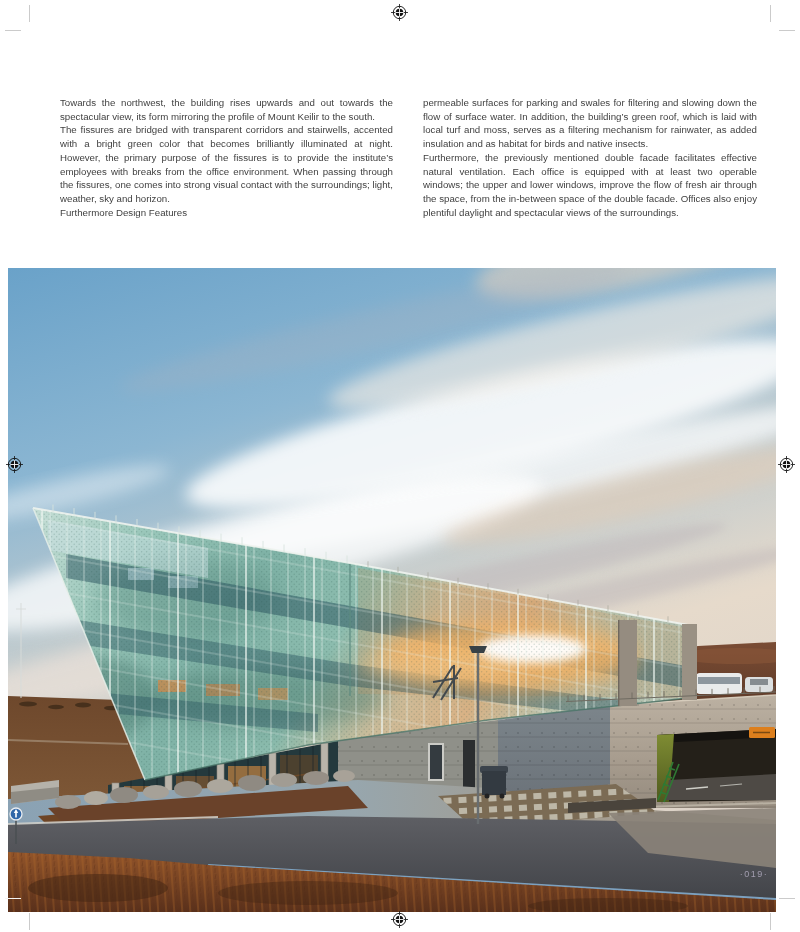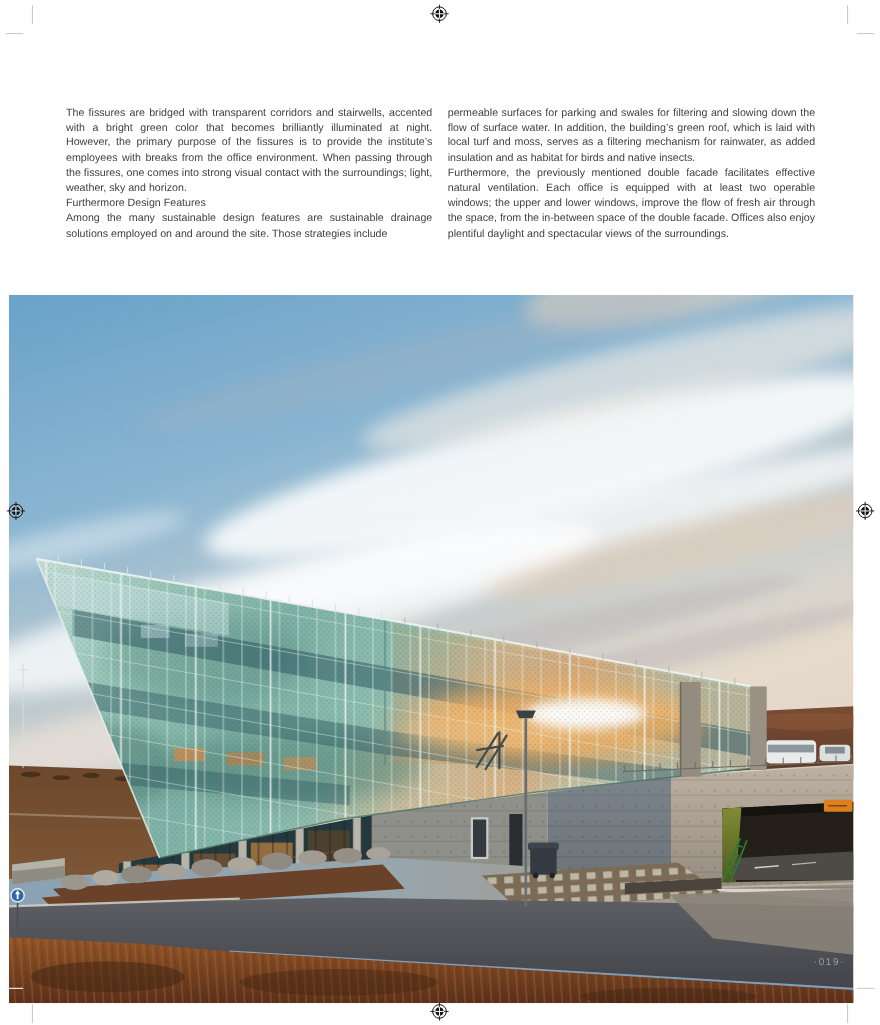--- a/index.html
+++ b/index.html
@@ -2,21 +2,21 @@
 <html><head>
 <meta charset="utf-8">
 <style>
   html,body{margin:0;padding:0;background:#e9e9e9;}
   .page{position:relative;width:800px;height:932px;background:#ffffff;overflow:hidden;
         font-family:"Liberation Sans",sans-serif;}
   .col{position:absolute;top:96px;font-size:9.7px;line-height:13.7px;color:#3f3f3f;
        text-align:justify;letter-spacing:0px;}
   .col p{margin:0;}
   .col-left{left:60px;width:333px;}
-  .col-right{left:407px;width:334px;}
+  .col-right{left:423px;width:334px;}
   .photo{position:absolute;left:8px;top:268px;width:768px;height:644px;overflow:hidden;}
   .photo svg{display:block;}
   .pagenum{position:absolute;left:720px;top:601px;width:52px;text-align:center;
            font-size:9px;letter-spacing:1.5px;color:#a29daf;}
   .reg{position:absolute;width:17px;height:17px;}
   .reg-top{left:391px;top:4px;}
   .reg-bottom{left:391px;top:911px;}
   .reg-left{left:6px;top:456px;}
   .reg-right{left:778px;top:456px;}
   .cm{position:absolute;background:#cbcbcb;}
@@ -28,23 +28,23 @@
   .cm-bl-v{left:29px;top:913px;width:1px;height:17px;}
   .cm-br-h{left:779px;top:898px;width:16px;height:1px;}
   .cm-br-v{left:770px;top:913px;width:1px;height:17px;}
 </style>
 </head>
 <body>
 
 <div class="page">
 
   <div class="col col-left">
+    <p>Towards the northwest, the building rises upwards and out towards the spectacular view, its form mirroring the profile of Mount Keilir to the south.</p>
     <p>The fissures are bridged with transparent corridors and stairwells, accented with a bright green color that becomes brilliantly illuminated at night. However, the primary purpose of the fissures is to provide the institute’s employees with breaks from the office environment. When passing through the fissures, one comes into strong visual contact with the surroundings; light, weather, sky and horizon.</p>
     <p>Furthermore Design Features</p>
-    <p>Among the many sustainable design features are sustainable drainage solutions employed on and around the site. Those strategies include</p>
   </div>
   <div class="col col-right">
     <p>permeable surfaces for parking and swales for filtering and slowing down the flow of surface water. In addition, the building’s green roof, which is laid with local turf and moss, serves as a filtering mechanism for rainwater, as added insulation and as habitat for birds and native insects.</p>
     <p>Furthermore, the previously mentioned double facade facilitates effective natural ventilation. Each office is equipped with at least two operable windows; the upper and lower windows, improve the flow of fresh air through the space, from the in-between space of the double facade. Offices also enjoy plentiful daylight and spectacular views of the surroundings.</p>
   </div>
 
   <div class="photo" role="img" aria-label="Sunset photograph of a three-storey office building with a leaning, perforated turquoise glass double facade on a concrete base, with a parking deck, underpass, rocks, road and orange autumn grass in a flat Icelandic landscape under streaked clouds">
     <svg width="768" height="644" viewBox="0 0 768 644" xmlns="http://www.w3.org/2000/svg">
       <defs>
         <linearGradient id="skyG" x1="0" y1="0" x2="0.35" y2="1">

